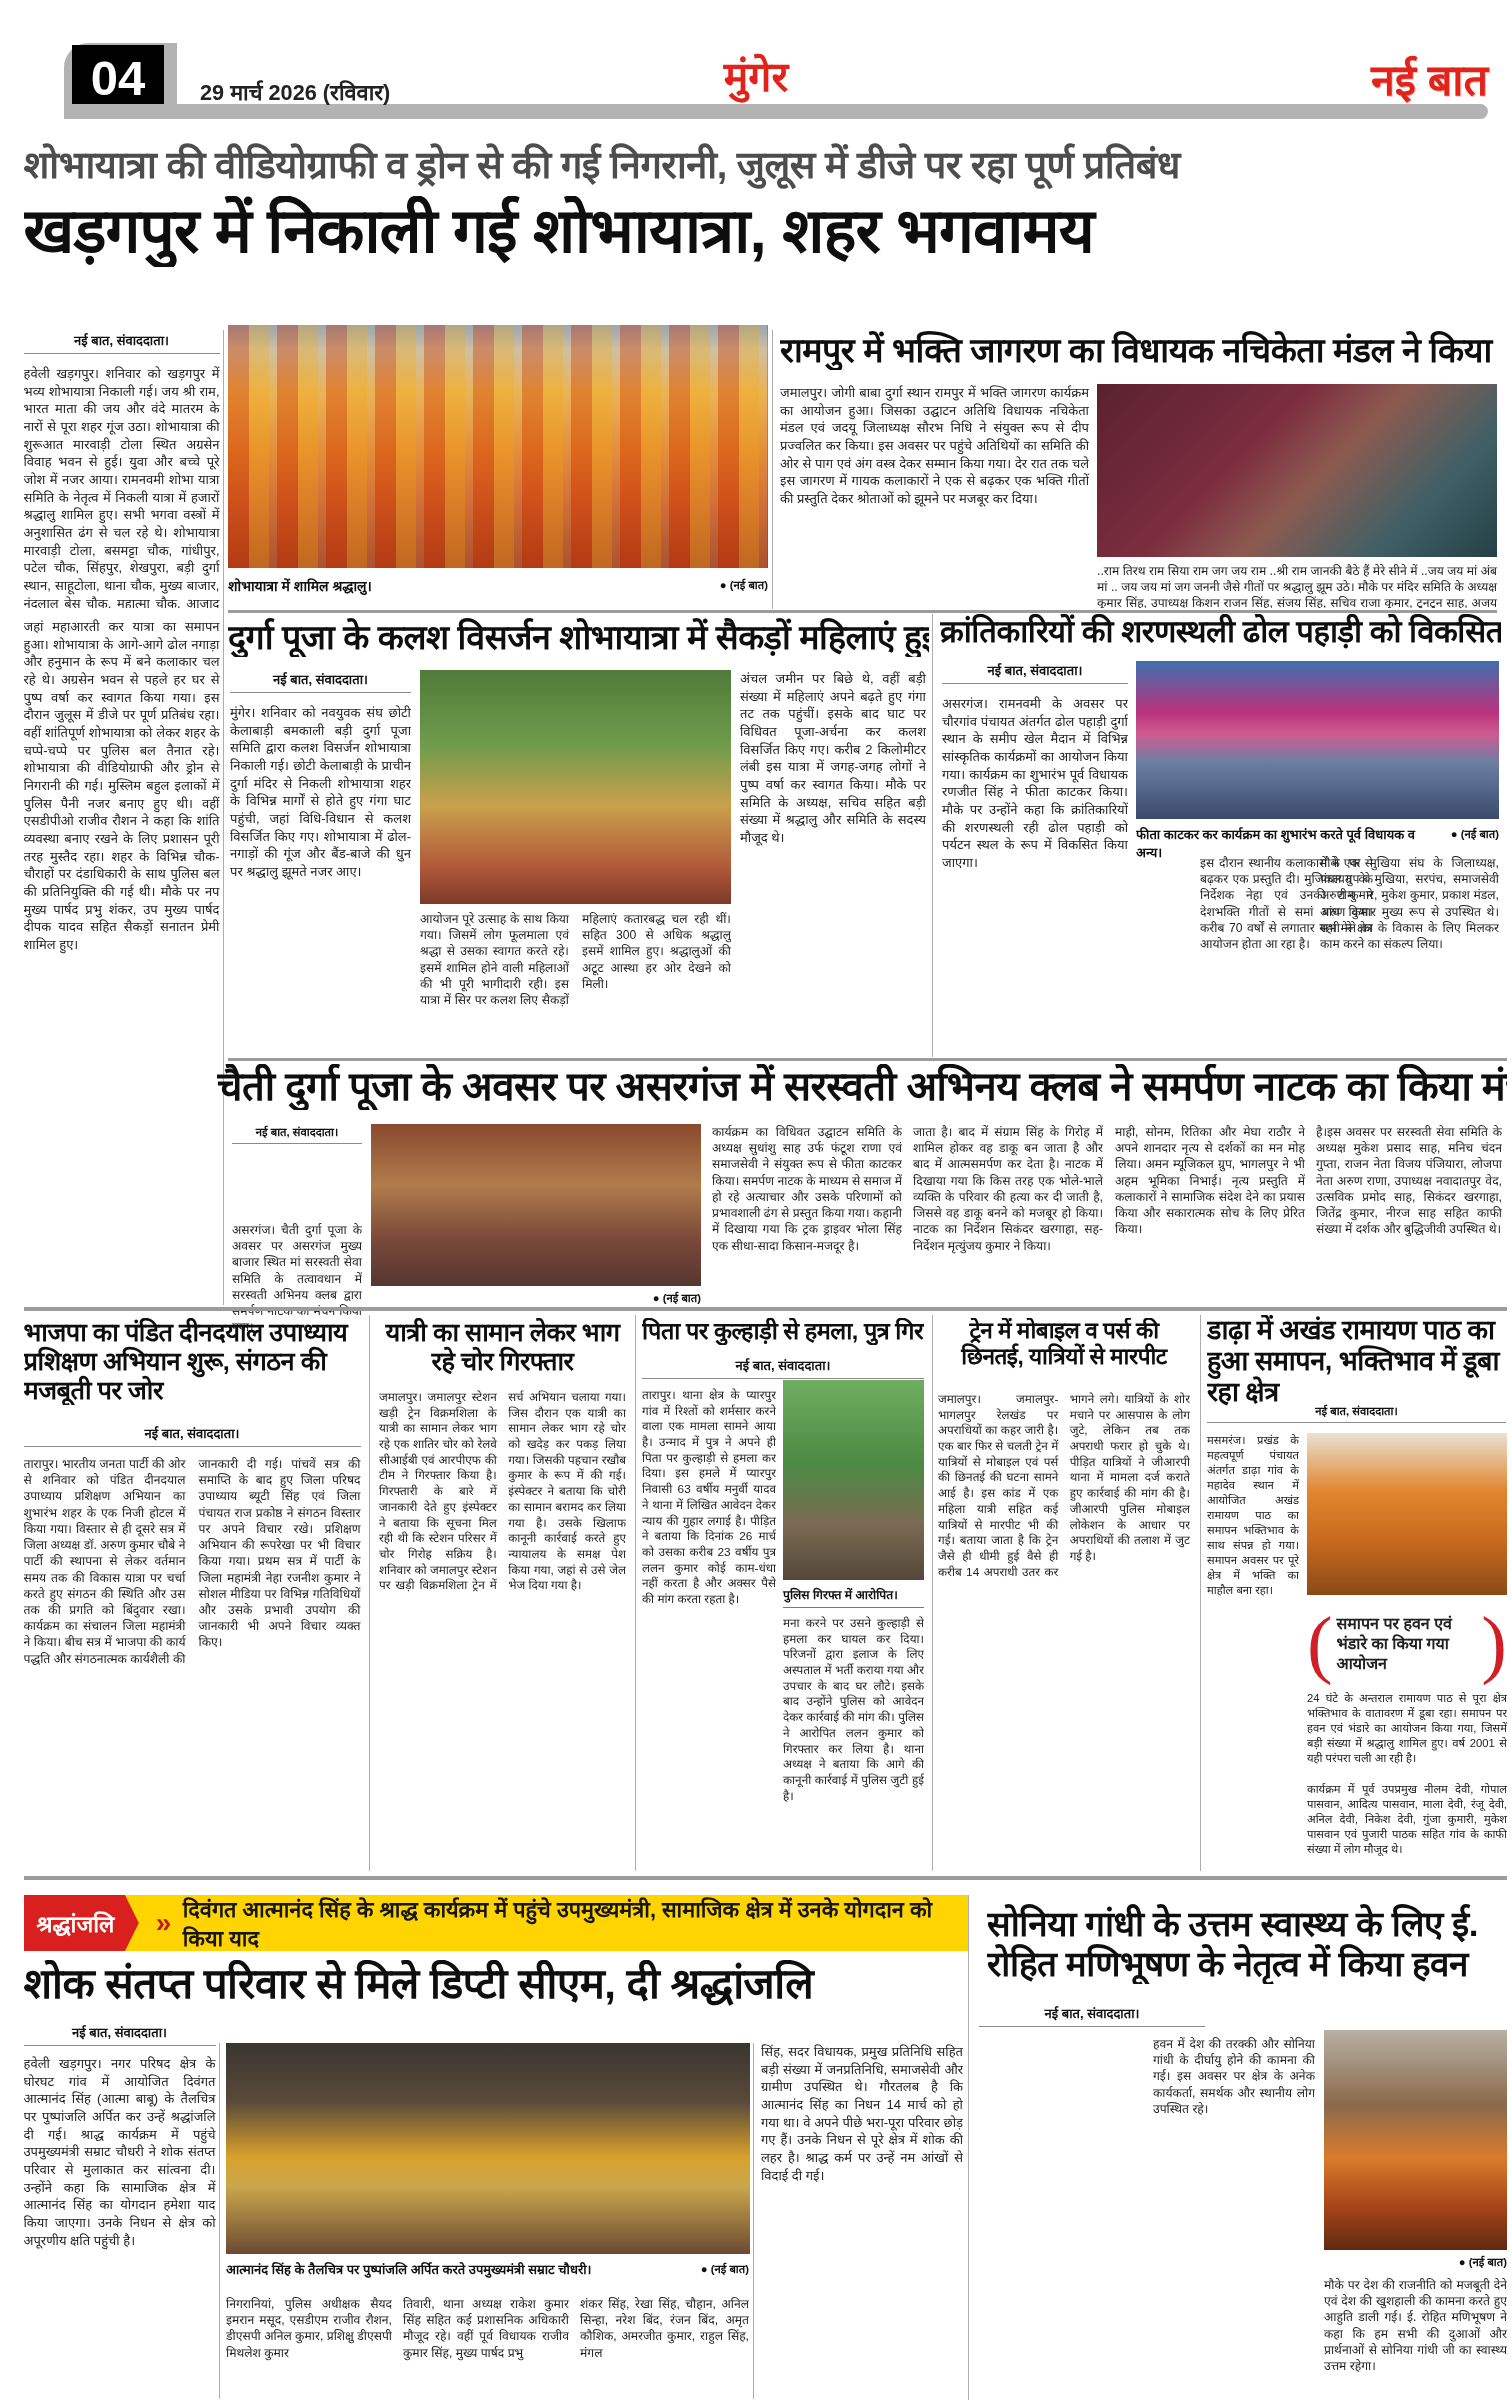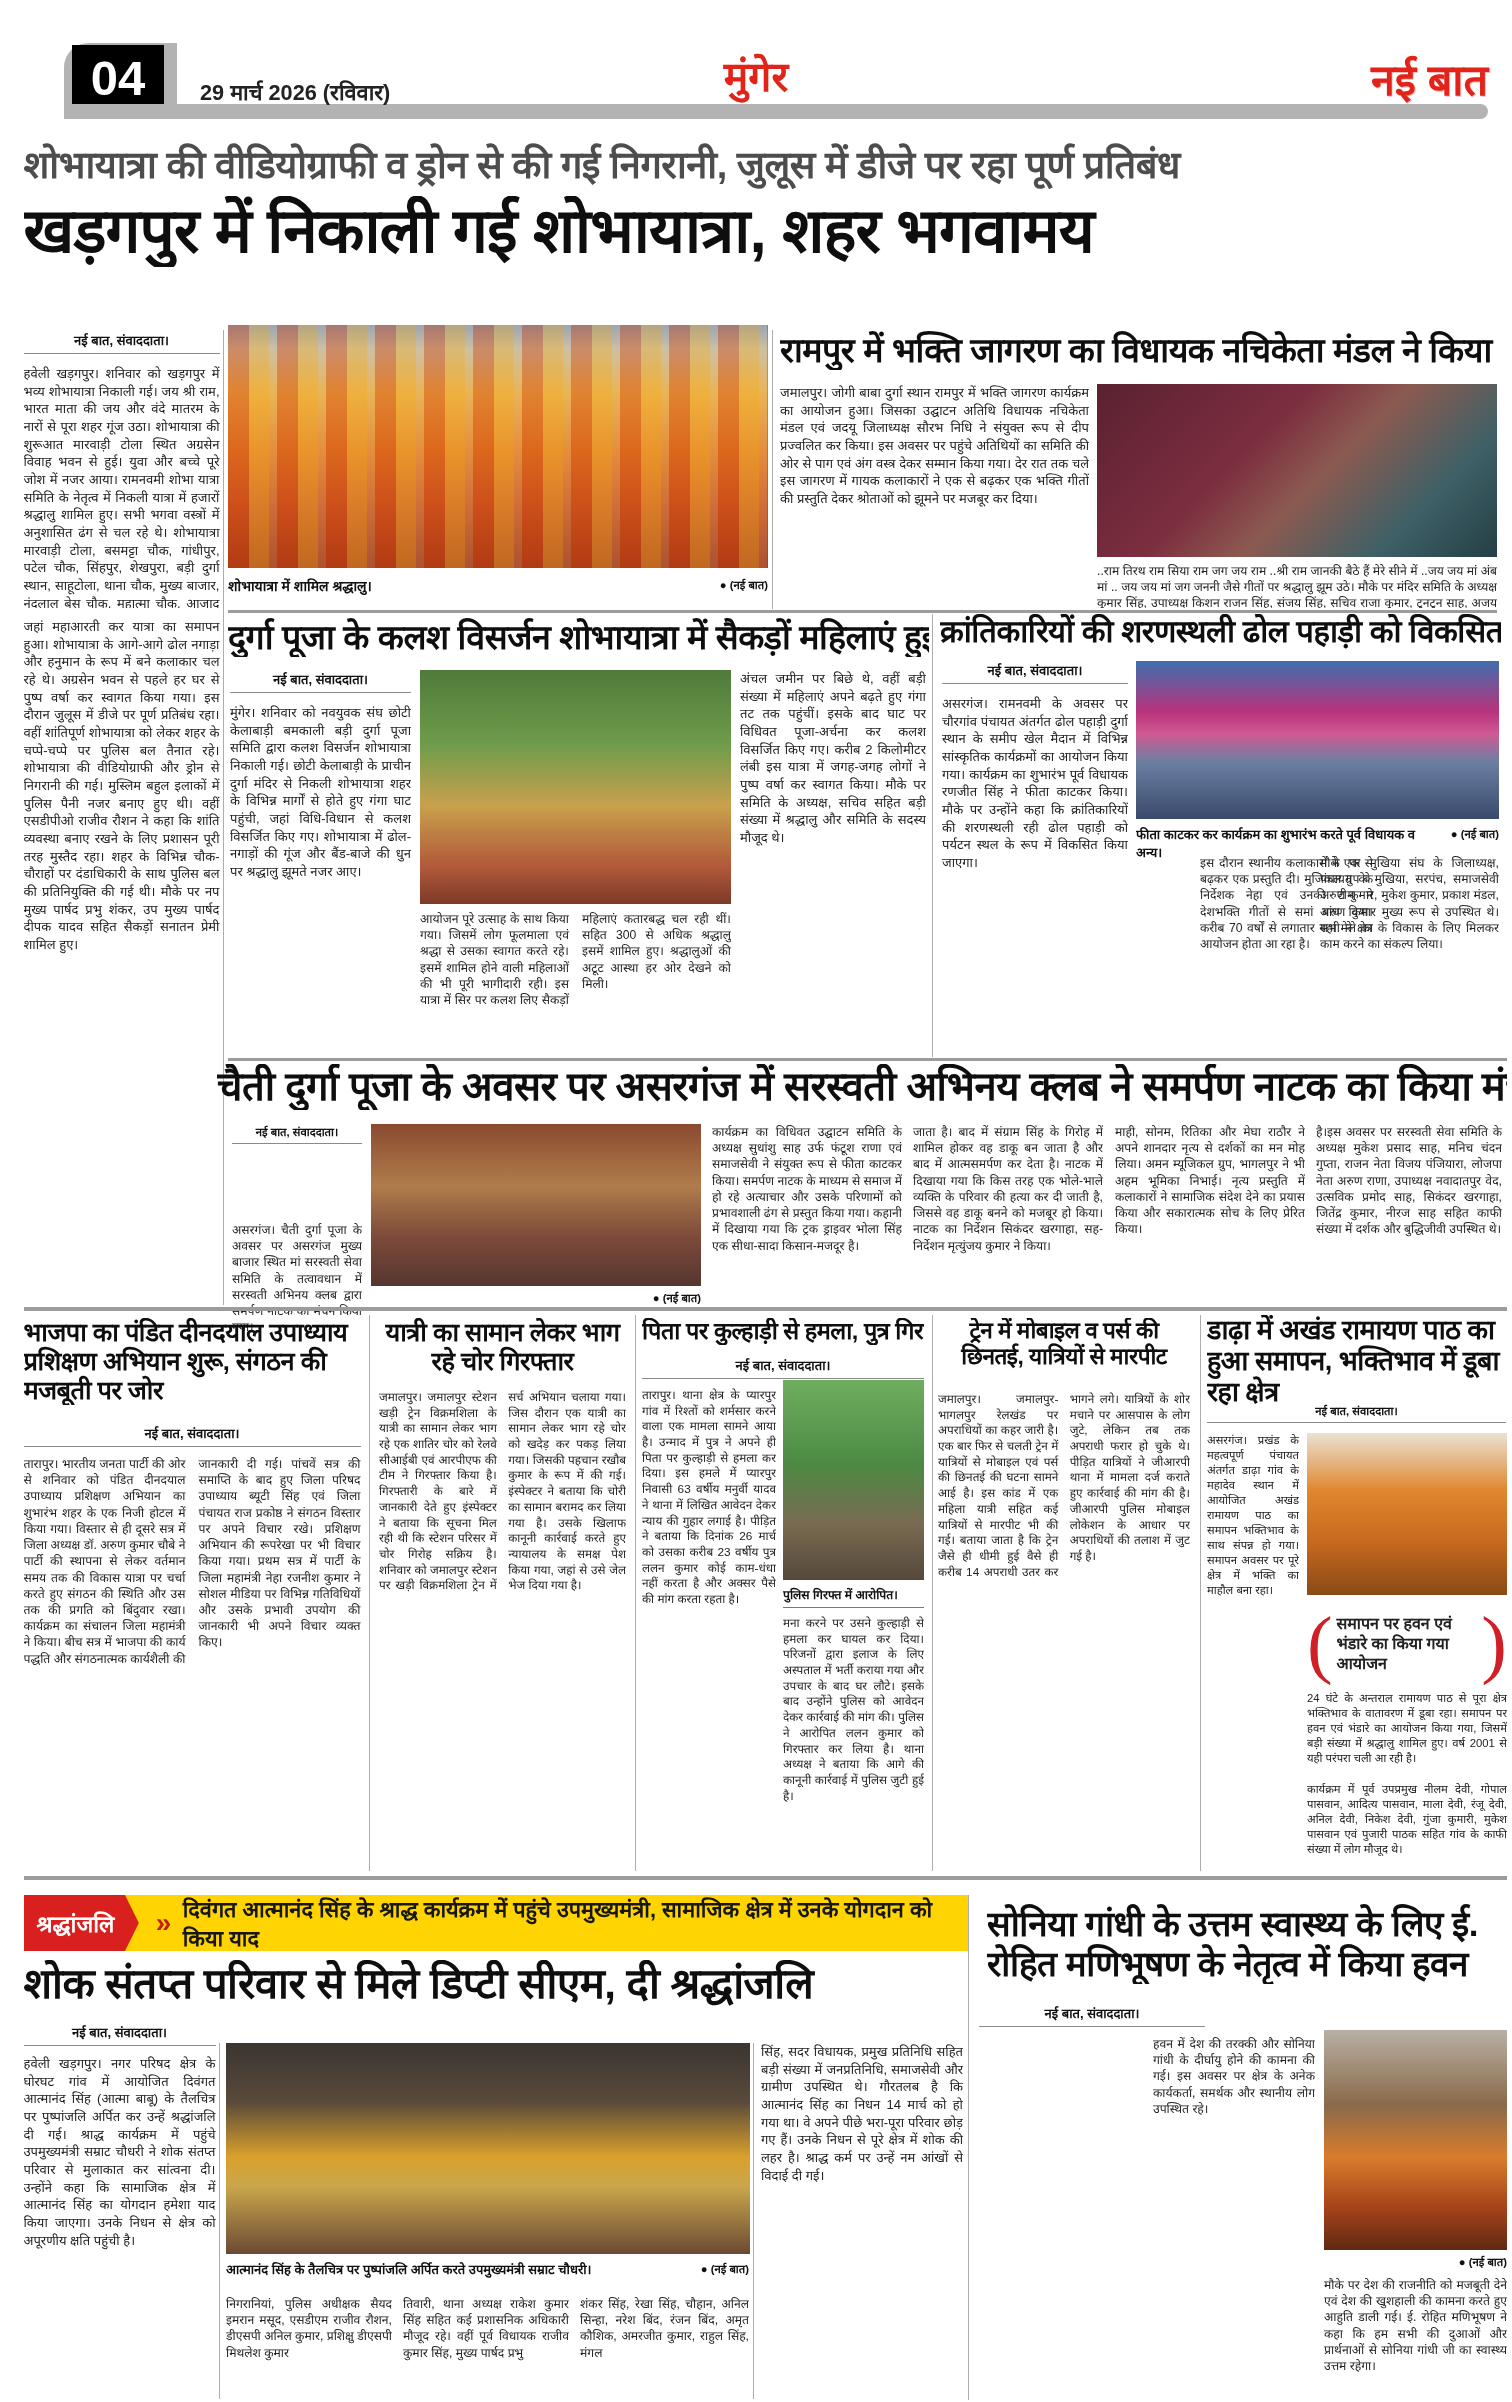--- a/index.html
+++ b/index.html
@@ -118,21 +118,21 @@
   <div class="abs body sm" style="left:642px;top:1388px;width:134px;height:480px;font-size:11.8px;">तारापुर। थाना क्षेत्र के प्यारपुर गांव में रिश्तों को शर्मसार करने वाला एक मामला सामने आया है। उन्माद में पुत्र ने अपने ही पिता पर कुल्हाड़ी से हमला कर दिया। इस हमले में प्यारपुर निवासी 63 वर्षीय मनुर्वी यादव ने थाना में लिखित आवेदन देकर न्याय की गुहार लगाई है। पीड़ित ने बताया कि दिनांक 26 मार्च को उसका करीब 23 वर्षीय पुत्र ललन कुमार कोई काम-धंधा नहीं करता है और अक्सर पैसे की मांग करता रहता है।</div>
   <div class="abs photo ph-pita" style="left:783px;top:1380px;width:141px;height:200px;"></div>
   <div class="abs caption" style="left:783px;top:1586px;width:141px;font-size:12.2px;border-bottom:0.9px solid #777;padding-bottom:3.8px;">पुलिस गिरफ्त में आरोपित।</div>
   <div class="abs body sm" style="left:783px;top:1616px;width:141px;height:252px;font-size:11.8px;">मना करने पर उसने कुल्हाड़ी से हमला कर घायल कर दिया। परिजनों द्वारा इलाज के लिए अस्पताल में भर्ती कराया गया और उपचार के बाद घर लौटे। इसके बाद उन्होंने पुलिस को आवेदन देकर कार्रवाई की मांग की। पुलिस ने आरोपित ललन कुमार को गिरफ्तार कर लिया है। थाना अध्यक्ष ने बताया कि आगे की कानूनी कार्रवाई में पुलिस जुटी हुई है।</div>
 
   <div class="abs hl" style="left:938px;top:1318px;width:252px;font-size:22.6px;text-align:center;">ट्रेन में मोबाइल व पर्स की छिनतई, यात्रियों से मारपीट</div>
   <div class="abs body sm" style="left:938px;top:1392px;width:252px;height:476px;column-count:2;column-gap:11.3px;font-size:11.8px;">जमालपुर। जमालपुर-भागलपुर रेलखंड पर अपराधियों का कहर जारी है। एक बार फिर से चलती ट्रेन में यात्रियों से मोबाइल एवं पर्स की छिनतई की घटना सामने आई है। इस कांड में एक महिला यात्री सहित कई यात्रियों से मारपीट भी की गई। बताया जाता है कि ट्रेन जैसे ही धीमी हुई वैसे ही करीब 14 अपराधी उतर कर भागने लगे। यात्रियों के शोर मचाने पर आसपास के लोग जुटे, लेकिन तब तक अपराधी फरार हो चुके थे। पीड़ित यात्रियों ने जीआरपी थाना में मामला दर्ज कराते हुए कार्रवाई की मांग की है। जीआरपी पुलिस मोबाइल लोकेशन के आधार पर अपराधियों की तलाश में जुट गई है।</div>
 
   <div class="abs hl" style="left:1207px;top:1315px;width:299px;font-size:27px;font-weight:700;">डाढ़ा में अखंड रामायण पाठ का हुआ समापन, भक्तिभाव में डूबा रहा क्षेत्र</div>
   <div class="abs byline" style="left:1207px;top:1403px;width:299px;font-size:11.3px;">नई बात, संवाददाता।</div>
-  <div class="abs body sm" style="left:1207px;top:1433px;width:92px;height:435px;font-size:11.3px;">असरगंज। प्रखंड के महत्वपूर्ण पंचायत अंतर्गत डाढ़ा गांव के महादेव स्थान में आयोजित अखंड रामायण पाठ का समापन भक्तिभाव के साथ संपन्न हो गया। समापन अवसर पर पूरे क्षेत्र में भक्ति का माहौल बना रहा।</div>
+  <div class="abs body sm" style="left:1207px;top:1433px;width:92px;height:435px;font-size:11.3px;">मसमरंज। प्रखंड के महत्वपूर्ण पंचायत अंतर्गत डाढ़ा गांव के महादेव स्थान में आयोजित अखंड रामायण पाठ का समापन भक्तिभाव के साथ संपन्न हो गया। समापन अवसर पर पूरे क्षेत्र में भक्ति का माहौल बना रहा।</div>
   <div class="abs photo ph-dadha" style="left:1307px;top:1433px;width:200px;height:162px;"></div>
   <div class="abs quote-box" style="left:1307px;top:1603px;width:200px;height:81px;">
     <span class="quote-paren">(</span>
     <span class="quote-text">समापन पर हवन एवं भंडारे का किया गया आयोजन</span>
     <span class="quote-paren">)</span>
   </div>
   <div class="abs body sm" style="left:1307px;top:1691px;width:200px;height:85px;font-size:11.3px;">24 घंटे के अन्तराल रामायण पाठ से पूरा क्षेत्र भक्तिभाव के वातावरण में डूबा रहा। समापन पर हवन एवं भंडारे का आयोजन किया गया, जिसमें बड़ी संख्या में श्रद्धालु शामिल हुए। वर्ष 2001 से यही परंपरा चली आ रही है।</div>
   <div class="abs body sm" style="left:1307px;top:1782px;width:200px;height:87px;font-size:11.3px;">कार्यक्रम में पूर्व उपप्रमुख नीलम देवी, गोपाल पासवान, आदित्य पासवान, माला देवी, रंजू देवी, अनिल देवी, निकेश देवी, गुंजा कुमारी, मुकेश पासवान एवं पुजारी पाठक सहित गांव के काफी संख्या में लोग मौजूद थे।</div>
 
   <div class="abs hrule" style="left:23.5px;top:1876px;width:1483px;height:3.8px;"></div>

